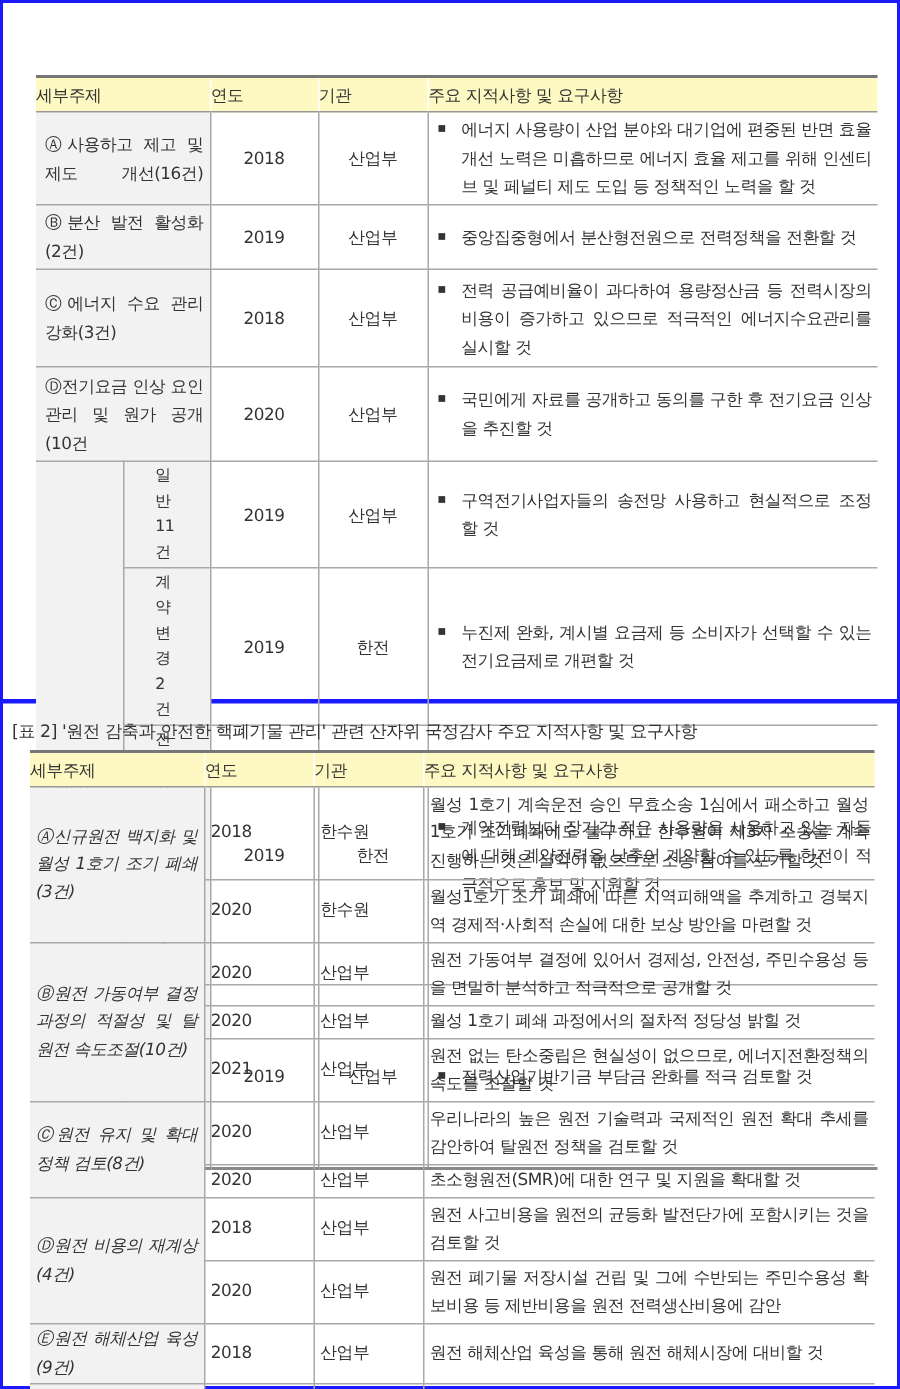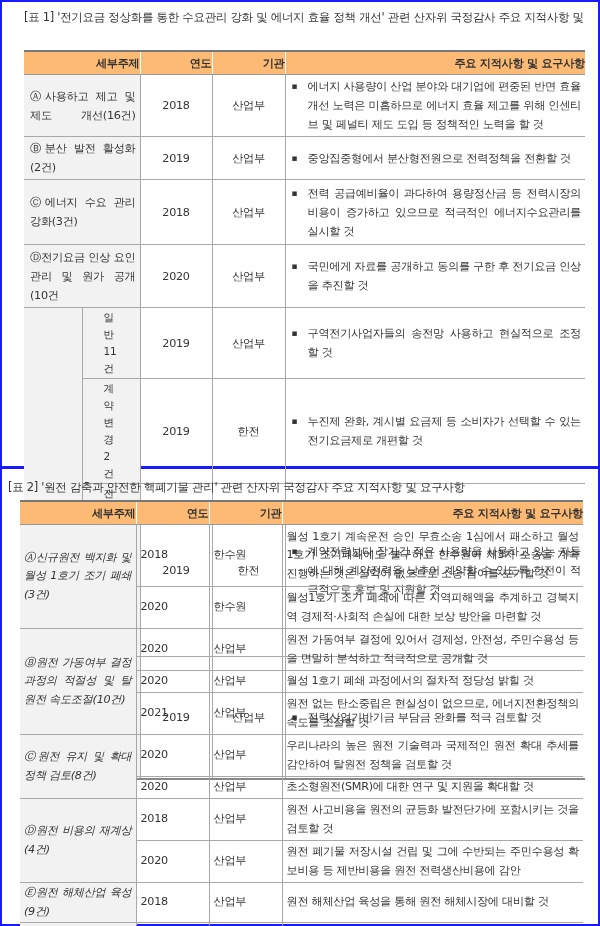--- a/index.html
+++ b/index.html
@@ -6,21 +6,21 @@
   body { width: 600px; height: 926px; position: relative; overflow: hidden;
          font-family: "DejaVu Sans", "Liberation Sans", sans-serif; color: #222; }
   .frame { position: absolute; left: 0; top: 0; width: 596px; height: 922px;
            border: 2px solid #1a1aff; background: #fff; }
   .divider { position: absolute; left: 0; top: 466px; width: 600px; height: 3px; background: #1a1aff; }
 
   .caption { position: absolute; font-size: 11.5px; line-height: 18px; color: #333; letter-spacing: -0.3px; }
   .caption .indent { display: block; padding-left: 40px; }
 
   table { position: absolute; border-collapse: collapse; table-layout: fixed; font-size: 11.2px; color: #333; letter-spacing: -0.3px; }
-  th { background: #fdba74; font-weight: bold; height: 22px; padding: 0; text-align: right;
+  th { background: #fef9c3; font-weight: normal; height: 22px; padding: 0; text-align: left;
        border-left: 1px solid #fff; border-bottom: 1px solid #999; }
   th:first-child { border-left: none; }
   thead tr { border-top: 2px solid #777; }
   td { border: 1px solid #a8a8a8; padding: 2px 4px; vertical-align: middle; line-height: 19px; }
   tr td:first-child { border-left: none; }
   tr td:last-child { border-right: none; }
   tbody tr:last-child td { border-bottom: 2px solid #888; }
 
   .topic { background: #f2f2f2; text-align: justify; text-align-last: justify; padding-left: 6px; padding-right: 4px; }
   .topic-center { background: #f2f2f2; }
@@ -36,21 +36,20 @@
   #t2 td { padding: 1px 4px; line-height: 18.5px; }
   #t2 .topic { text-align: justify; text-align-last: left; font-style: italic; }
 </style>
 </head>
 <body>
 
 <div class="frame"></div>
 <div class="divider"></div>
 
 <div class="caption" style="left:24px; top:8px; width:566px;">
-  <span>[표 1] '전기요금 정상화를 통한 수요관리 강화 및 에너지 효율 정책 개선' 관련 산자위 국정감사 주요 지적사항 및</span>
 </div>
 
 <table id="t1">
   <colgroup>
     <col style="width:58px">
       <col style="width:58px">
       <col style="width:72px">
       <col style="width:73px">
       <col style="width:300px">
   </colgroup>

